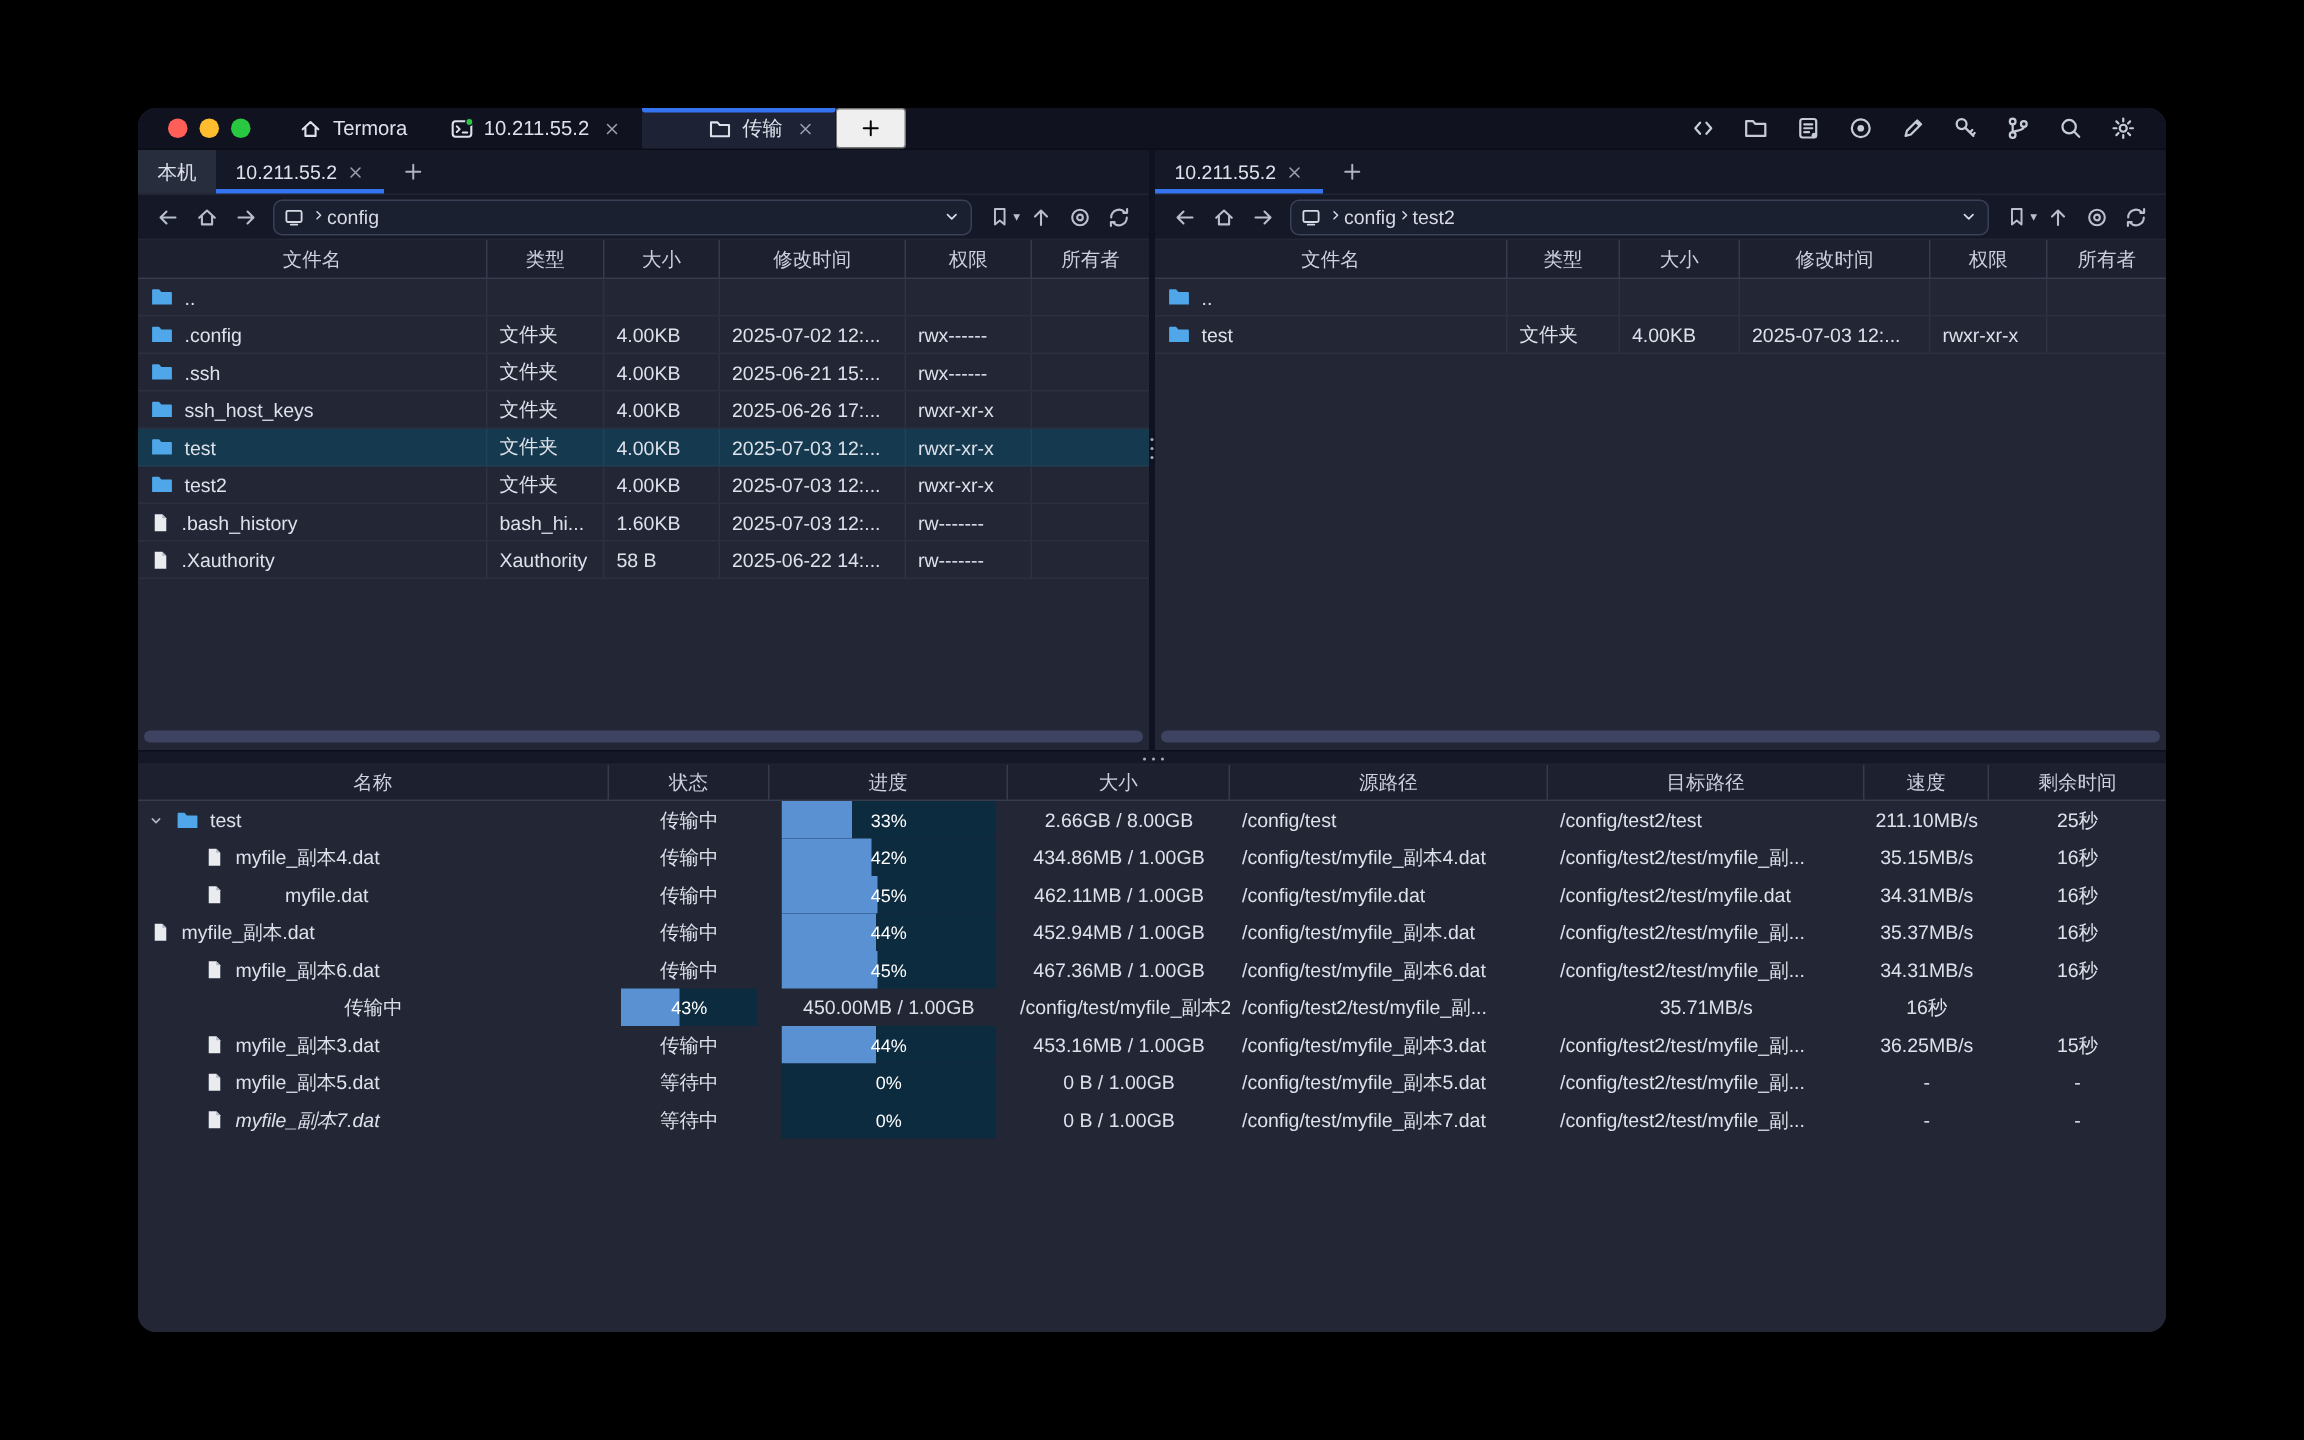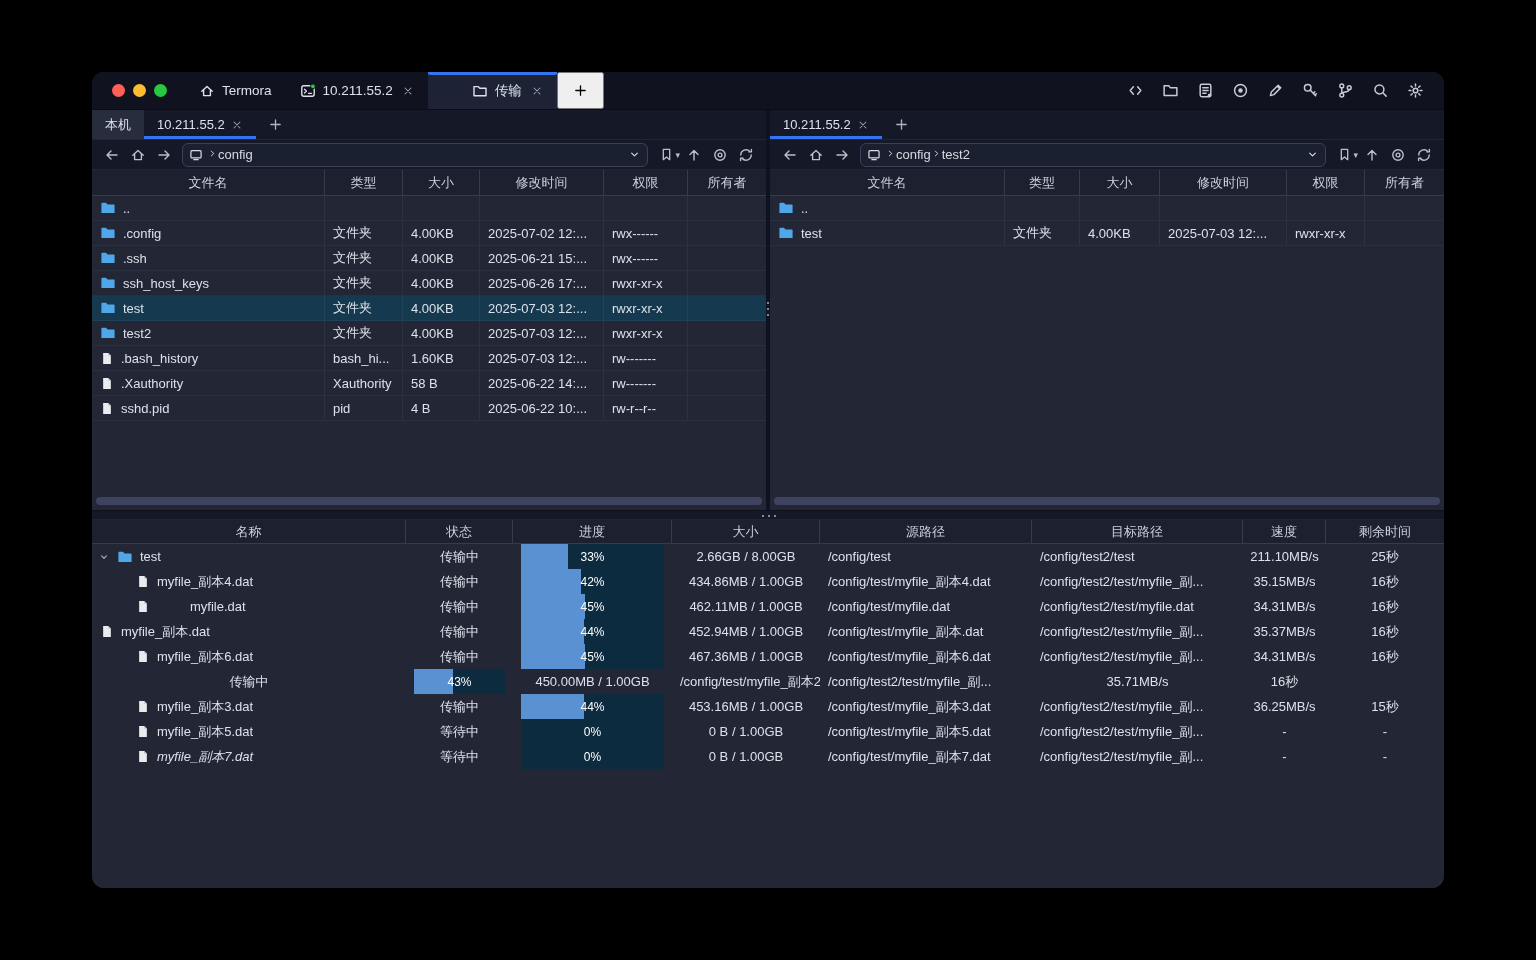--- a/index.html
+++ b/index.html
@@ -7,21 +7,21 @@
     --header:#1c202f; --txt:#dde1ea; --dim:#b6bccb; --accent:#3574F0;
     --sel:#15394E; --input:#1b2030; --bord:#3a4156; --scroll:#3d4361;
     --ptrack:#0d2b3f; --pfill:#5a91d3; --rowline:rgba(125,135,165,.10);
     --colline:rgba(125,135,165,.13); --hdrline:rgba(150,160,190,.22);
   }
   *{margin:0;padding:0;box-sizing:border-box;font-family:"Liberation Sans","DejaVu Sans",sans-serif;}
   html,body{width:1536px;height:960px;background:var(--bg);overflow:hidden;}
   .window{position:absolute;left:92px;top:72px;width:1352px;height:816px;background:var(--content);
     border-radius:12px;overflow:hidden;box-shadow:0 24px 70px rgba(0,0,0,.85);display:flex;flex-direction:column;}
   
-  .titlebar{height:38px;background:var(--win);display:flex;align-items:stretch;flex:0 0 auto;border-bottom:1px solid #0b0d16;}
+  .titlebar{height:28px;background:var(--win);display:flex;align-items:stretch;flex:0 0 auto;border-bottom:1px solid #0b0d16;}
   .traffic{display:flex;align-items:center;gap:8px;padding:0 18px 0 20px;}
   .tl{width:13px;height:13px;border-radius:50%;border:none;}
   .maintabs{display:flex;align-items:stretch;}
   .mtab{display:flex;align-items:center;gap:7px;padding:0 14px;font-size:13.5px;color:var(--txt);position:relative;cursor:default;}
   .mtab .x{color:#9aa0b2;font-size:13px;margin-left:2px;}
   .mtab.active{background:#1d2335;padding-left:44px;}
   .mtab.active::before{content:"";position:absolute;left:0;right:0;top:0;height:3px;background:var(--accent);border-radius:0 0 2px 2px;}
   .newtab{display:flex;align-items:center;padding:0 14px;color:#aeb4c4;}
   .spacer{flex:1;}
   .toolbar{display:flex;align-items:center;gap:9px;padding-right:16px;}
@@ -419,36 +419,20 @@
                   </svg>
                 </span>
                 <span>.Xauthority</span>
               </div>
               <div class="c">Xauthority</div>
               <div class="c">58 B</div>
               <div class="c">2025-06-22 14:...</div>
               <div class="c">rw-------</div>
               <div class="c"></div>
             </div>
-            <div class="frow grid-l">
-              <div class="c name">
-                <span class="i">
-                  <svg width="14" height="15" viewBox="0 0 16 16">
-                    <path d="M3.6 1.6h5.8l3 3v9.8H3.6z" fill="#E9EBEF"></path>
-                    <path d="M9.4 1.6v3h3z" fill="#AEB6C6"></path>
-                  </svg>
-                </span>
-                <span>sshd.pid</span>
-              </div>
-              <div class="c">pid</div>
-              <div class="c">4 B</div>
-              <div class="c">2025-06-22 10:...</div>
-              <div class="c">rw-r--r--</div>
-              <div class="c"></div>
-            </div>
           </div>
         <div class="hscroll"></div>
       </div>
     </div>
 
     <div class="vsplit">
         <span class="vdots"></span>
       </div>
 
     <div class="pane">

